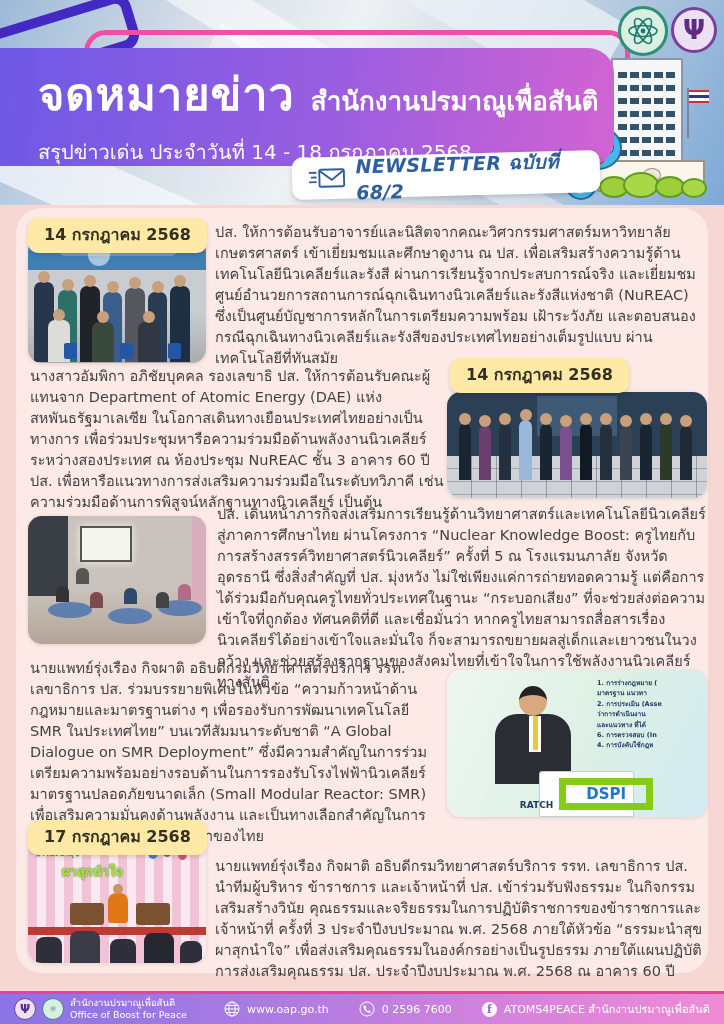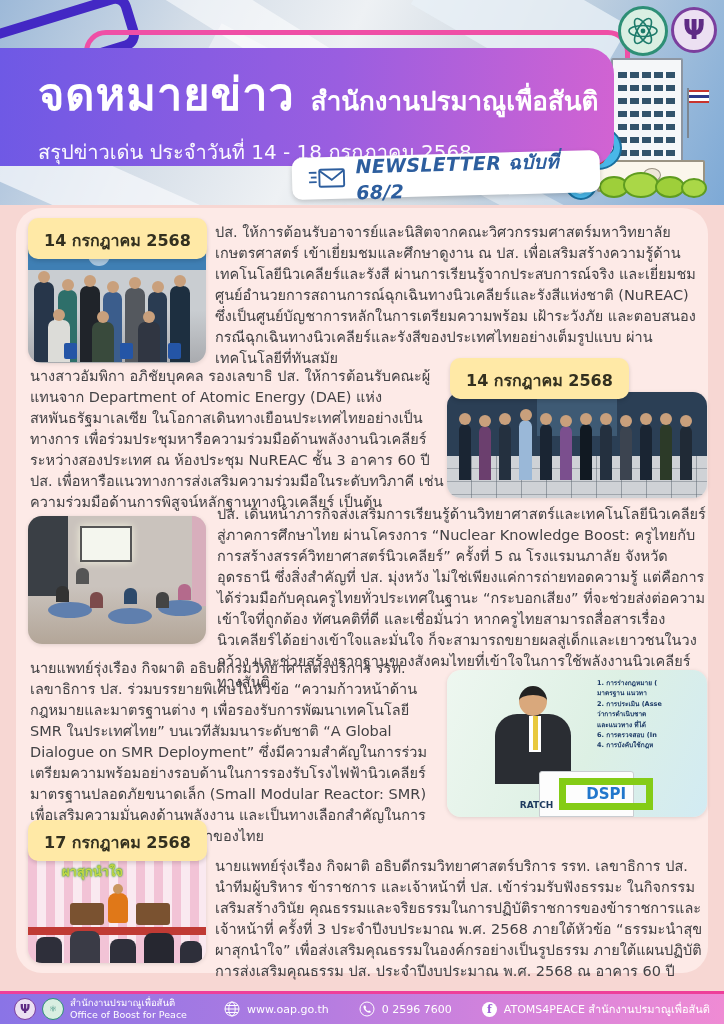--- a/index.html
+++ b/index.html
@@ -77,21 +77,21 @@
   .news-pill { position:absolute; left:292px; top:154px; width:308px; height:42px; background:#fff;
                border-radius:10px; box-shadow:0 2px 5px rgba(0,0,0,.18); display:flex; align-items:center;
                gap:10px; padding-left:16px; transform:rotate(-1.5deg); color:#2d5e9e; }
   .news-text { font-size:19px; font-weight:800; font-style:italic; letter-spacing:.3px; }
 
   
   .card { position:absolute; left:16px; top:208px; width:692px; height:765px;
           background:#fdeae7; border-radius:26px; }
 
   .badge { position:absolute; background:#ffe9a6; color:#33301f; font-weight:800; font-size:16px;
-           padding:10px 16px 6px; border-radius:10px; box-shadow:0 2px 4px rgba(0,0,0,.15); z-index:3; white-space:nowrap; }
+           padding:4px 16px 6px; border-radius:10px; box-shadow:0 2px 4px rgba(0,0,0,.15); z-index:3; white-space:nowrap; }
   .txt { position:absolute; color:#424245; font-size:14.5px; line-height:1.45; }
   .photo { position:absolute; border-radius:14px; overflow:hidden; box-shadow:0 1px 4px rgba(0,0,0,.12); }
 
   
   .photo1 { left:12px; top:30px; width:178px; height:125px;
             background:linear-gradient(180deg,#3f7fb4 0 26%,#c9cdd1 26% 58%,#a9abaf 100%); }
   .ph-sign { position:absolute; left:30px; top:4px; width:120px; height:14px; border-radius:7px;
              background:rgba(255,255,255,.25); }
   .ph-logo { position:absolute; left:60px; top:6px; width:22px; height:22px; border-radius:50%;
              background:rgba(255,255,255,.55); }
@@ -298,21 +298,21 @@
       <div class="sit" style="left:48px;top:52px;background:#555;"></div>
     </div>
     <div class="txt" style="left:201px; top:296px; width:492px;">ปส. เดินหน้าภารกิจส่งเสริมการเรียนรู้ด้านวิทยาศาสตร์และเทคโนโลยีนิวเคลียร์สู่ภาคการศึกษาไทย ผ่านโครงการ “Nuclear Knowledge Boost: ครูไทยกับการสร้างสรรค์วิทยาศาสตร์นิวเคลียร์” ครั้งที่ 5 ณ โรงแรมนภาลัย จังหวัดอุดรธานี ซึ่งสิ่งสำคัญที่ ปส. มุ่งหวัง ไม่ใช่เพียงแค่การถ่ายทอดความรู้ แต่คือการได้ร่วมมือกับคุณครูไทยทั่วประเทศในฐานะ “กระบอกเสียง” ที่จะช่วยส่งต่อความเข้าใจที่ถูกต้อง ทัศนคติที่ดี และเชื่อมั่นว่า หากครูไทยสามารถสื่อสารเรื่องนิวเคลียร์ได้อย่างเข้าใจและมั่นใจ ก็จะสามารถขยายผลสู่เด็กและเยาวชนในวงกว้าง และช่วยสร้างรากฐานของสังคมไทยที่เข้าใจในการใช้พลังงานนิวเคลียร์ทางสันติ</div>
 
     <div class="txt" style="left:14px; top:450px; width:410px;">นายแพทย์รุ่งเรือง กิจผาติ อธิบดีกรมวิทยาศาสตร์บริการ รรท. เลขาธิการ ปส. ร่วมบรรยายพิเศษในหัวข้อ “ความก้าวหน้าด้านกฎหมายและมาตรฐานต่าง ๆ เพื่อรองรับการพัฒนาเทคโนโลยี SMR ในประเทศไทย” บนเวทีสัมมนาระดับชาติ “A Global Dialogue on SMR Deployment” ซึ่งมีความสำคัญในการร่วมเตรียมความพร้อมอย่างรอบด้านในการรองรับโรงไฟฟ้านิวเคลียร์มาตรฐานปลอดภัยขนาดเล็ก (Small Modular Reactor: SMR) เพื่อเสริมความมั่นคงด้านพลังงาน และเป็นทางเลือกสำคัญในการเปลี่ยนผ่านสู่สังคมคาร์บอนต่ำของไทย</div>
     <div class="photo photo4">
       <div class="slide">
         <span>1. การร่างกฎหมาย (</span>
         <span>มาตรฐาน แนวทา</span>
         <span>2. การประเมิน (Asse</span>
-        <span>ว่าการดำเนิบชาต</span>
+        <span>ว่าการดำเนินงาน</span>
         <span>และแนวทาง ที่ได้</span>
         <span>6. การตรวจสอบ (In</span>
         <span>4. การบังคับใช้กฎห</span>
       </div>
       <div class="spk-body"></div>
       <div class="spk-shirt"></div>
       <div class="spk-tie"></div>
       <div class="spk-head"></div>
       <div class="podium">
         <span class="pod-ratch">RATCH</span>

